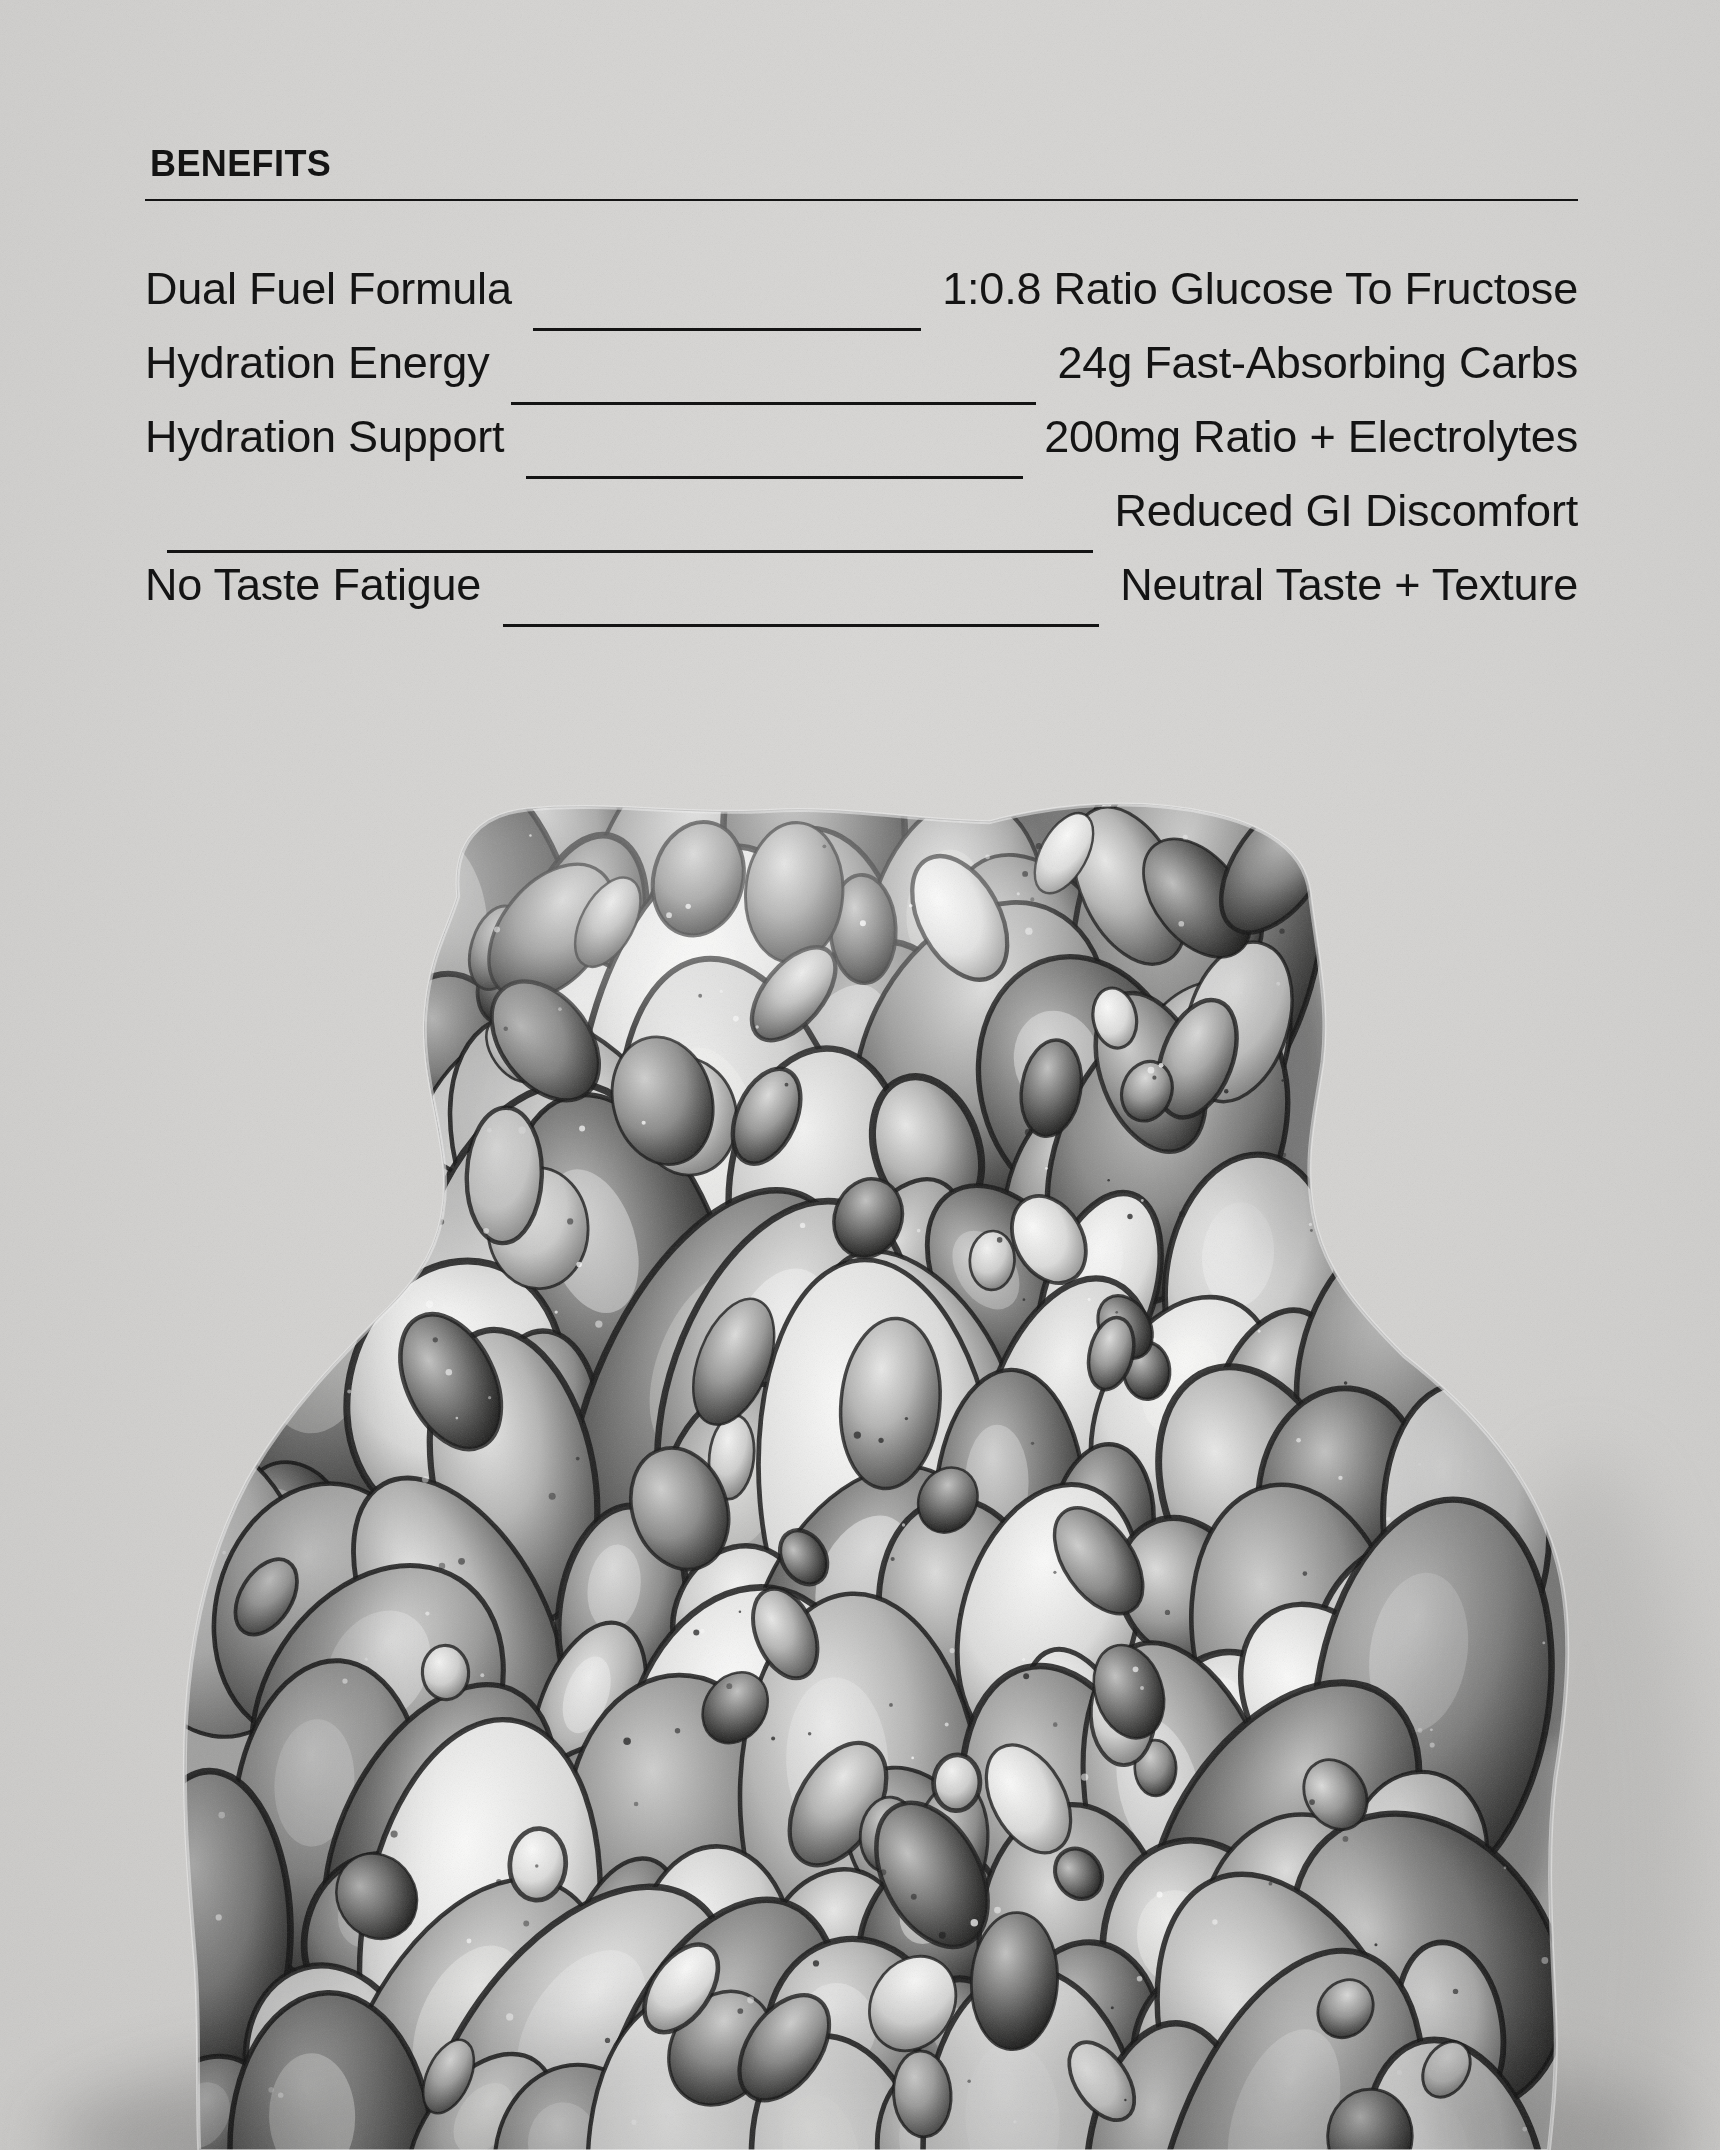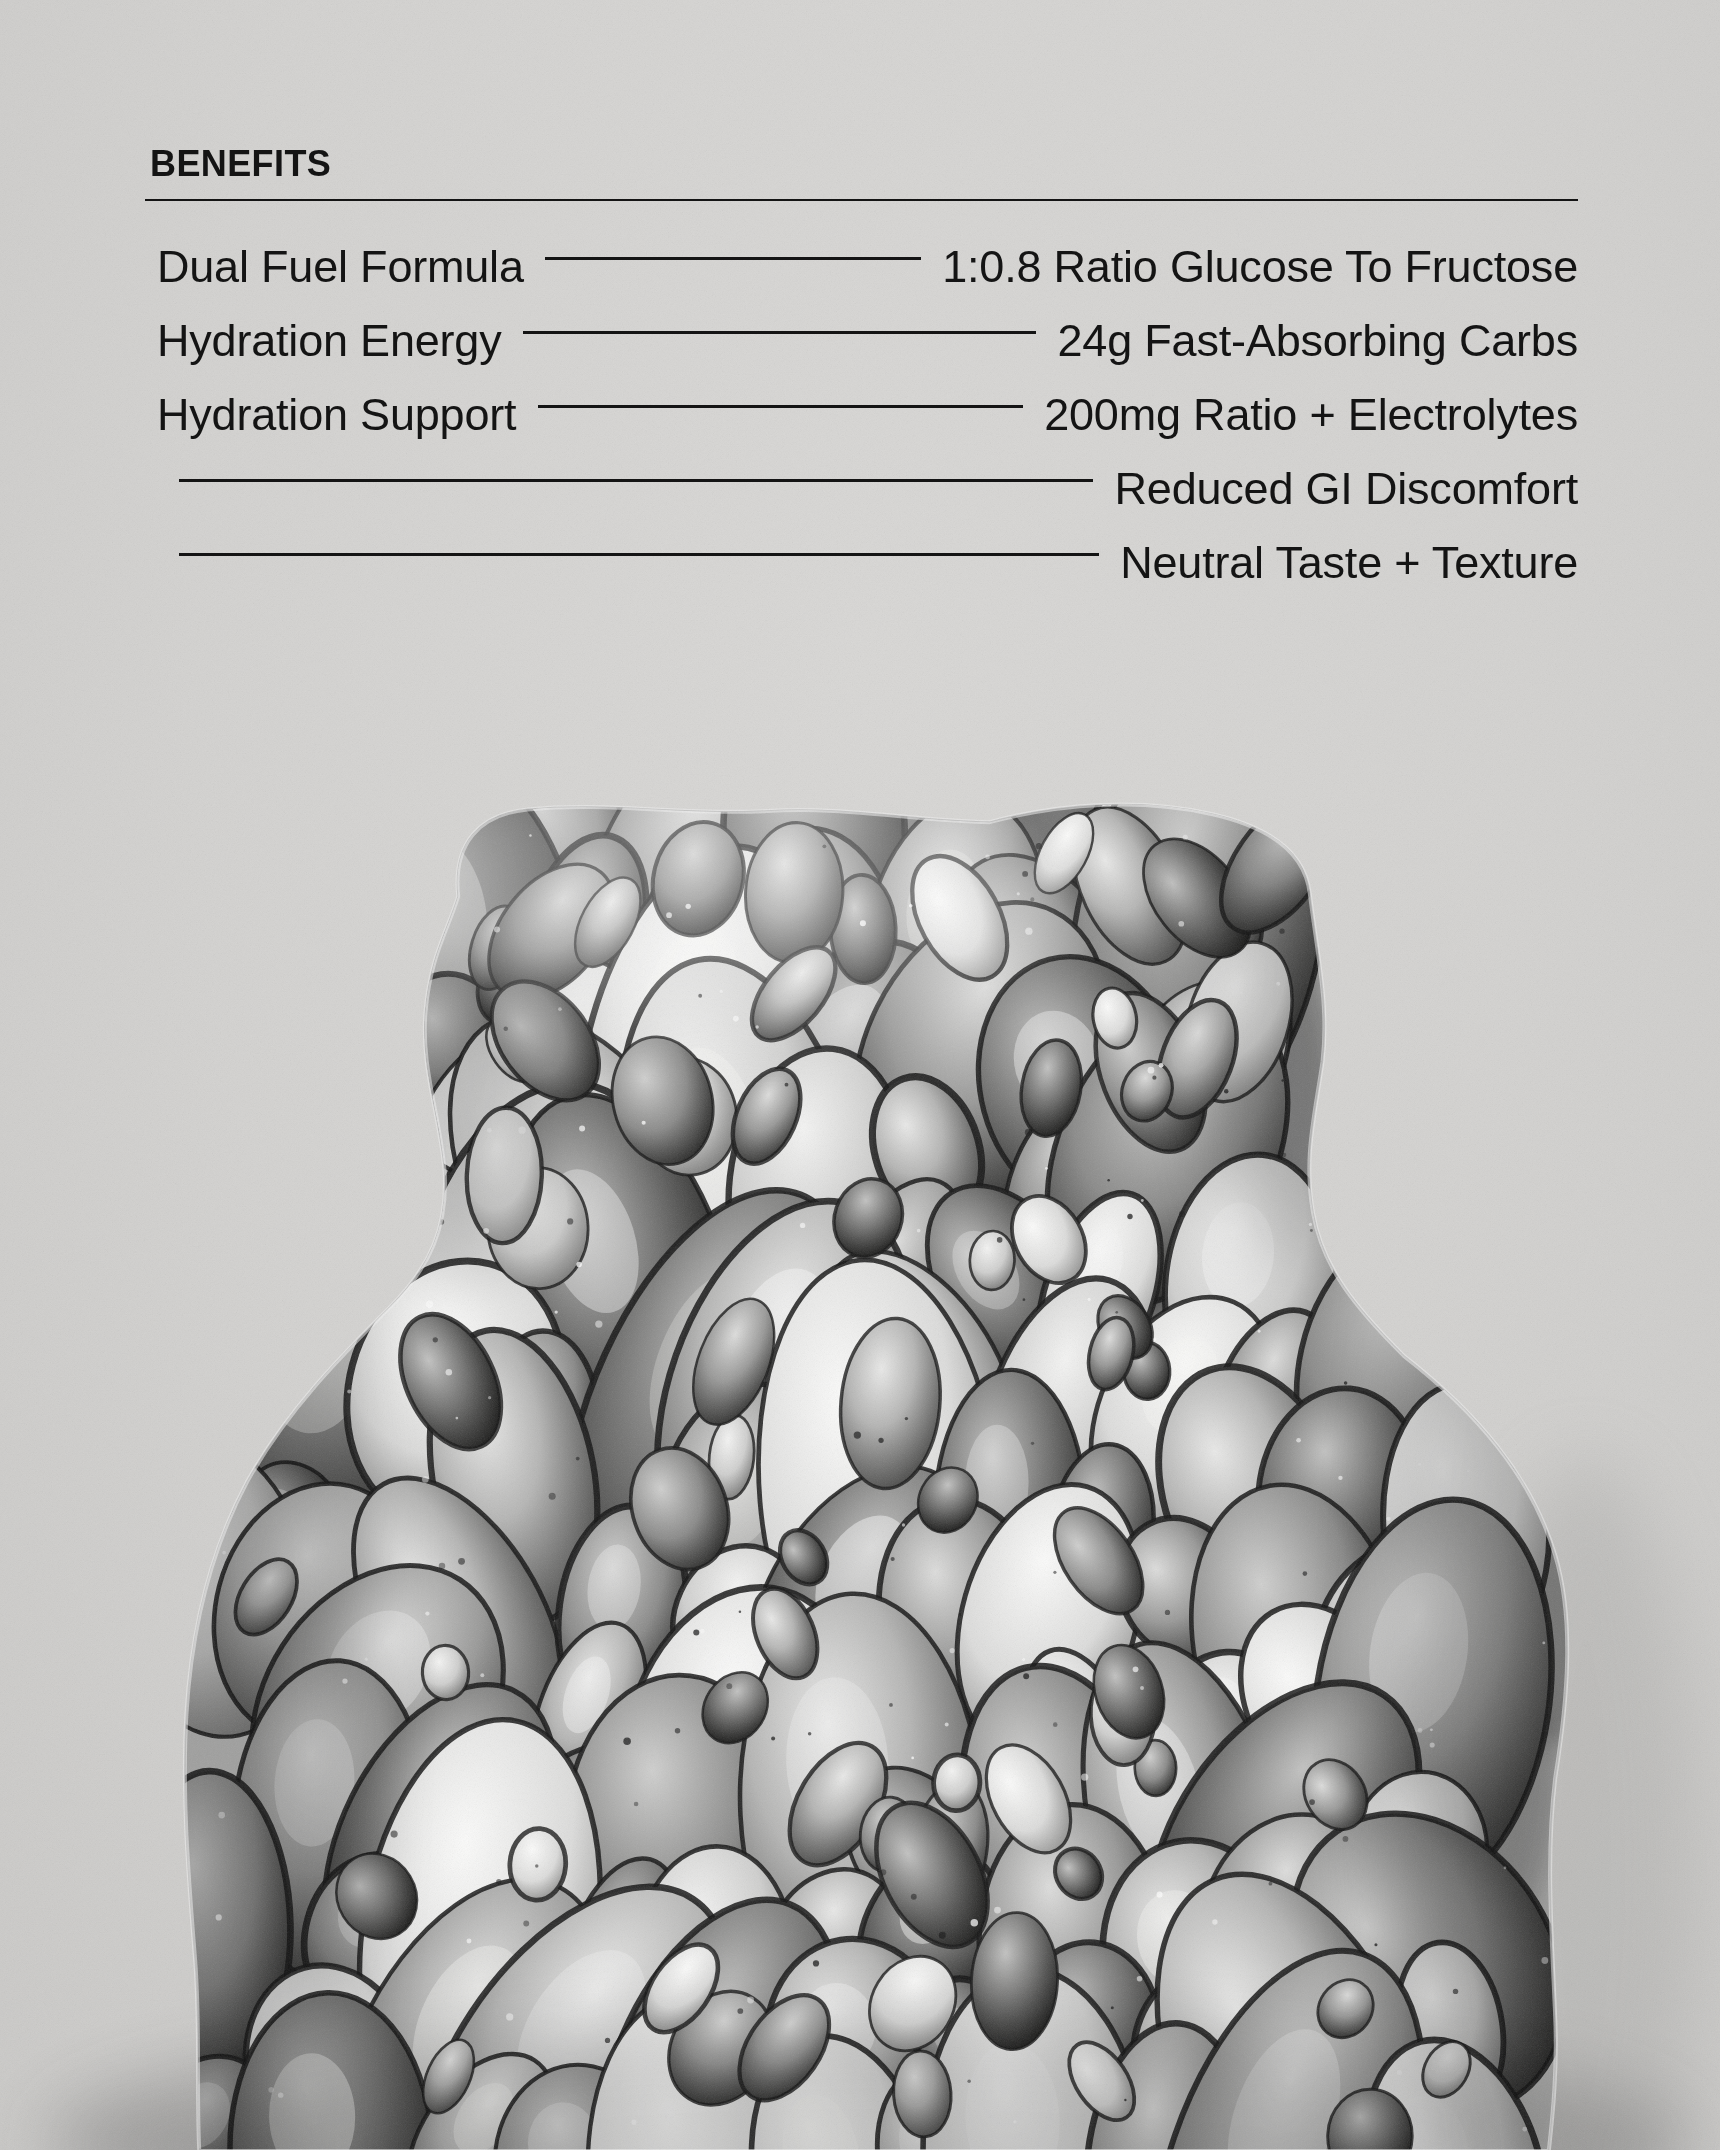--- a/index.html
+++ b/index.html
@@ -43,24 +43,23 @@
   }
   .rows {
     position: absolute;
     top: 241px;
     left: 0;
     right: 0;
   }
   .row {
     height: 74px;
     display: flex;
-    align-items: flex-start;
+    align-items: flex-end;
     font-size: 45px;
     letter-spacing: -0.2px;
-    margin-left: 12px;
   }
   .row .label { white-space: nowrap; }
   .row .value { white-space: nowrap; }
   .leader {
     flex: 1 1 auto;
     height: 0;
     border-top: 3.2px solid var(--ink, #161616);
     margin: 0 21.5px;
     transform: translateY(16px);
     min-width: 96px;
@@ -100,20 +99,21 @@
     <div class="row">
       <span class="label">Hydration Support</span>
       <span class="leader"></span>
       <span class="value">200mg Ratio + Electrolytes</span>
     </div>
     <div class="row">
       <span class="leader"></span>
       <span class="value">Reduced GI Discomfort</span>
     </div>
     <div class="row">
+      <span class="label">No Taste Fatigue</span>
       <span class="leader"></span>
       <span class="value">Neutral Taste + Texture</span>
     </div>
   </div>
 </section>
 
 <figure class="hero">
   <svg id="hero-svg" width="1721" height="2151" viewBox="0 0 2160 2700" xmlns="http://www.w3.org/2000/svg">
     <defs>
       <radialGradient id="g0" cx="38%" cy="30%" r="75%">

